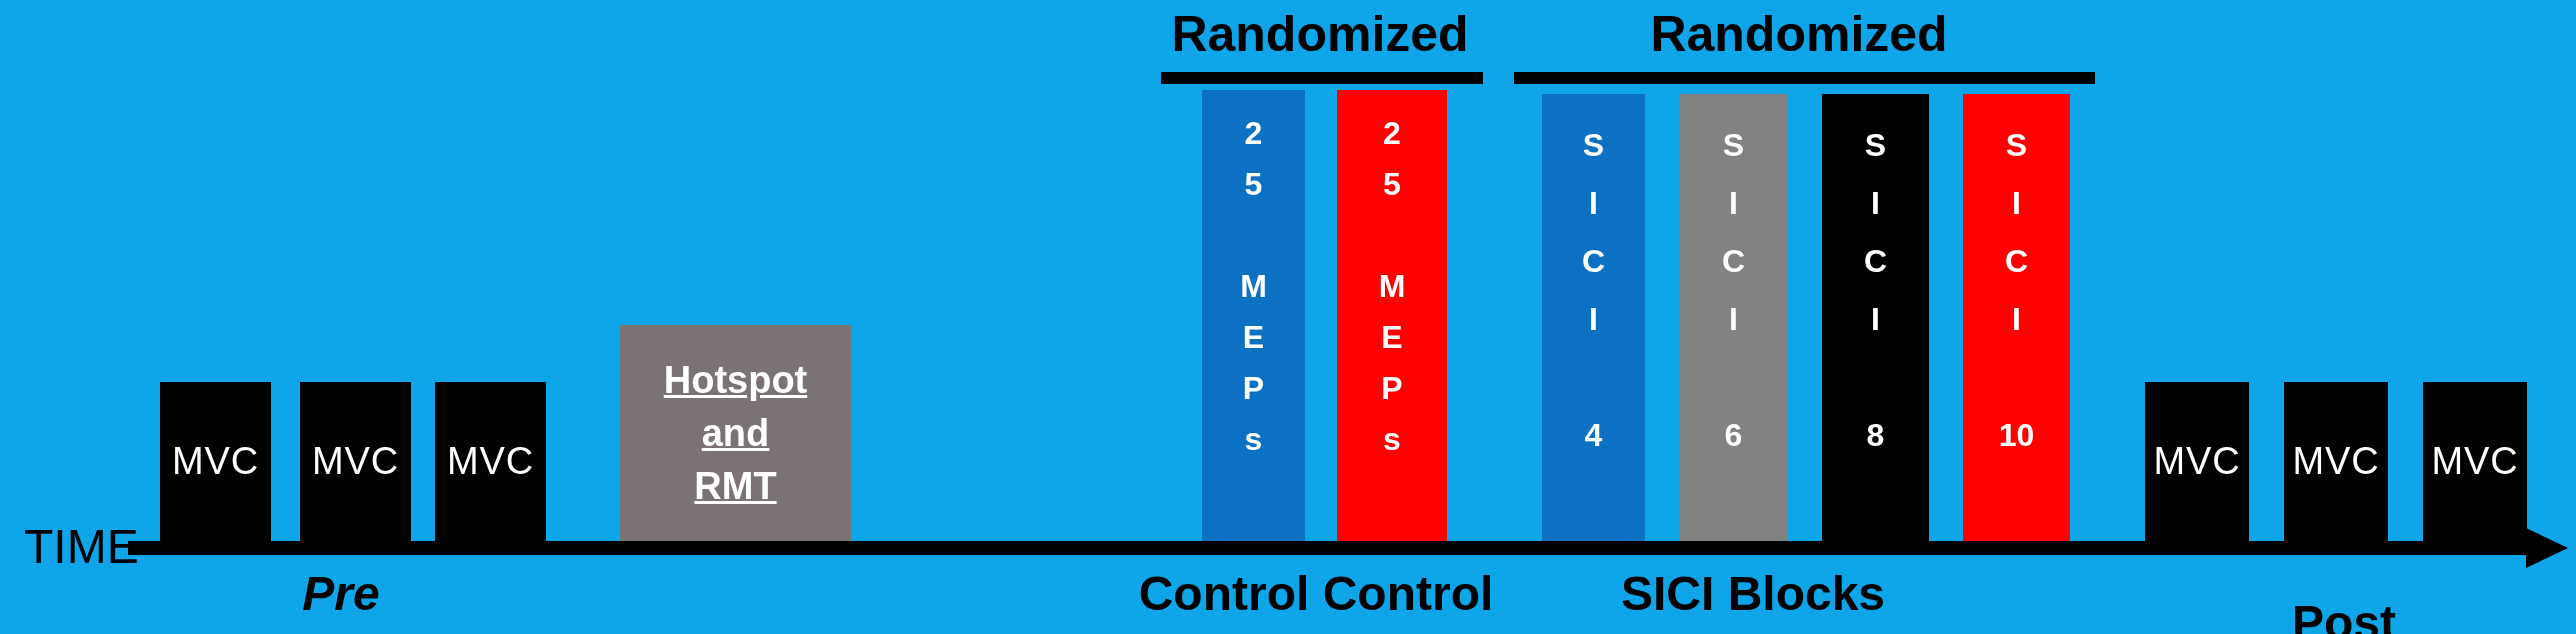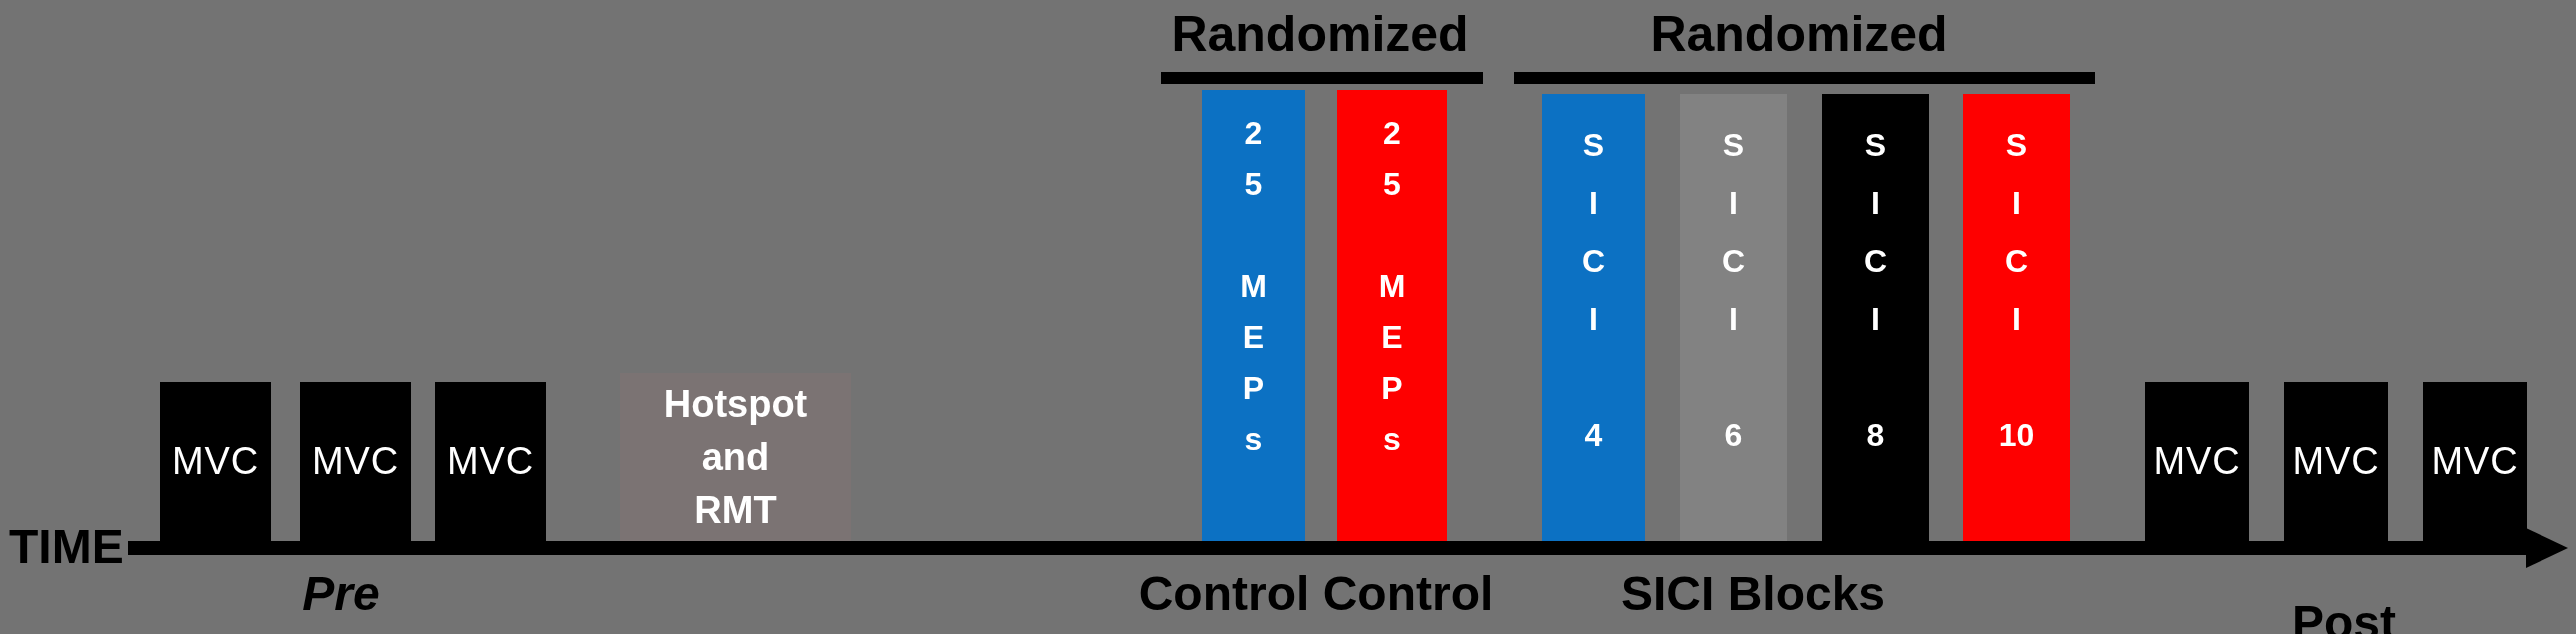--- a/index.html
+++ b/index.html
@@ -1,45 +1,45 @@
 <!DOCTYPE html>
 <html style="font-size:13px"><head>
 <meta charset="utf-8">
 <style>
   html,body{margin:0;padding:0;background:#fff;}
   #canvas{
-    position:relative;width:2576px;height:635px;background:#737373;overflow:hidden;
+    position:relative;width:2576px;height:635px;background:#0ea5e9;overflow:hidden;
     font-family:"Liberation Sans", sans-serif;
   }
   .lbl{
     position:absolute;color:#000;font-weight:bold;font-size:48px;line-height:56px;
     text-align:center;white-space:nowrap;transform:translateX(-50%);
   }
   .rand-lbl{
     position:absolute;color:#000;font-weight:bold;font-size:50px;line-height:59px;
     text-align:center;white-space:nowrap;transform:translateX(-50%);top:4.8px;
   }
   .rline{position:absolute;top:72px;height:12px;background:#000;}
   .timeline-bar{position:absolute;left:128px;top:541px;width:2404px;height:14.4px;background:#000;}
   .arrowhead{
     position:absolute;left:2526px;top:528px;width:0;height:0;
     border-left:42px solid #000;border-top:20px solid transparent;border-bottom:20px solid transparent;
   }
   .time-lbl{
-    position:absolute;left:9px;top:519px;color:#000;font-weight:bold;font-size:48px;line-height:56px;
+    position:absolute;left:24px;top:519px;color:#000;font-weight:normal;font-size:48px;line-height:56px;
   }
   .mvc{
     position:absolute;bottom:94px;height:159px;background:#000;color:#fff;
     display:flex;align-items:center;justify-content:center;
     font-size:38px;font-weight:400;letter-spacing:0.8px;
   }
   .setup{
-    position:absolute;bottom:94px;height:168px;color:#fff;font-weight:bold;
+    position:absolute;bottom:94px;height:216px;color:#fff;font-weight:bold;
     display:flex;align-items:center;justify-content:center;text-align:center;
-    font-size:38px;line-height:53px;white-space:pre-line;
+    font-size:38px;line-height:53px;white-space:pre-line;text-decoration:underline;
   }
   .colblk{
     position:absolute;bottom:94px;color:#fff;font-weight:bold;text-align:center;
     font-size:32px;white-space:pre-line;box-sizing:border-box;
   }
   .mep{height:451px;line-height:51px;padding-top:17.6px;}
   .sici{height:447px;line-height:58px;padding-top:22.4px;}
 </style>
 </head>
 <body>

